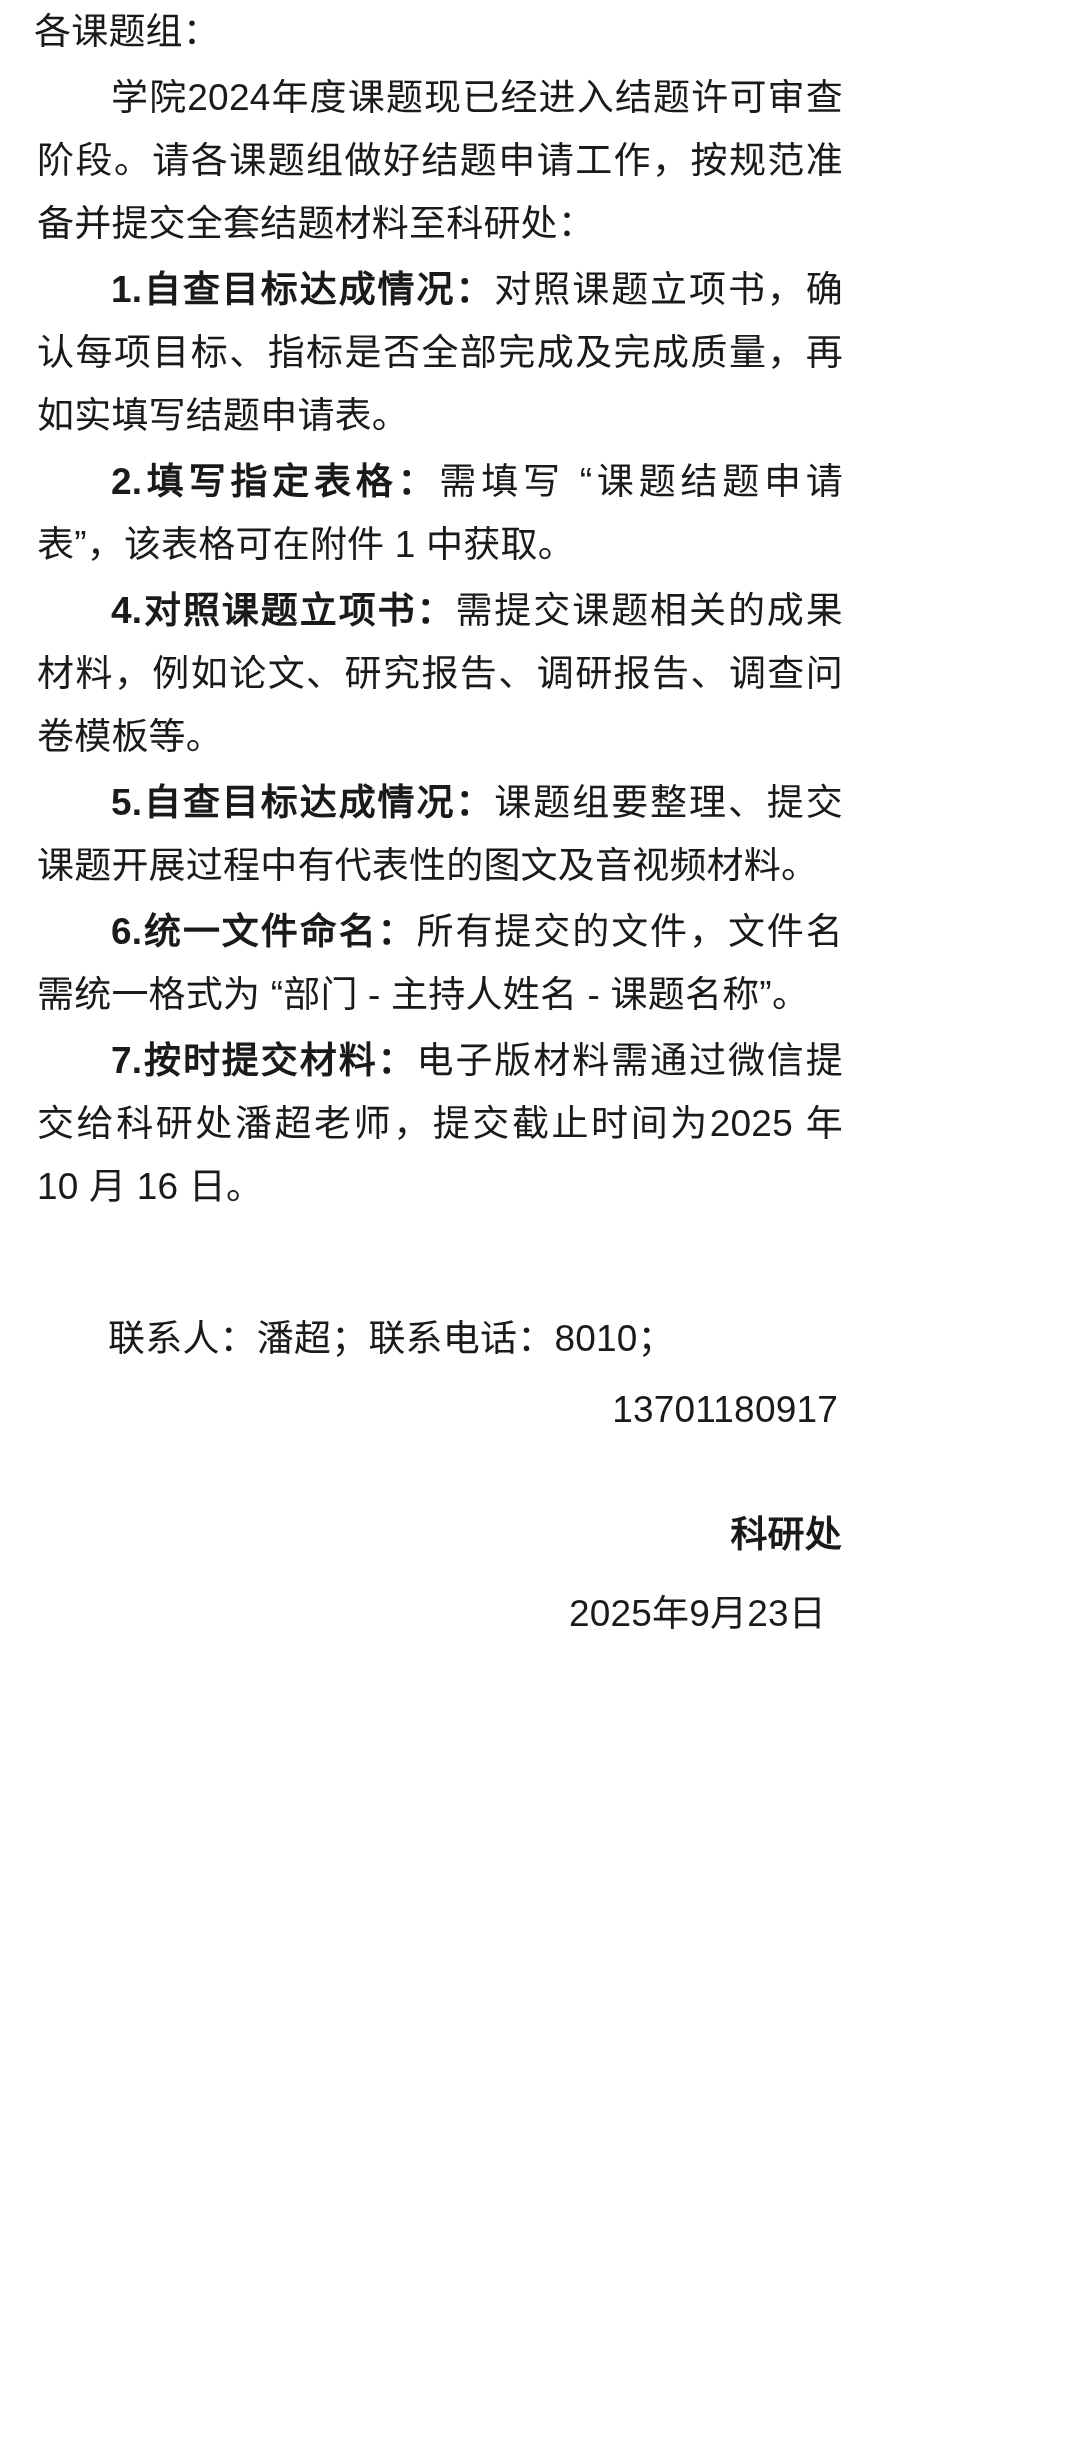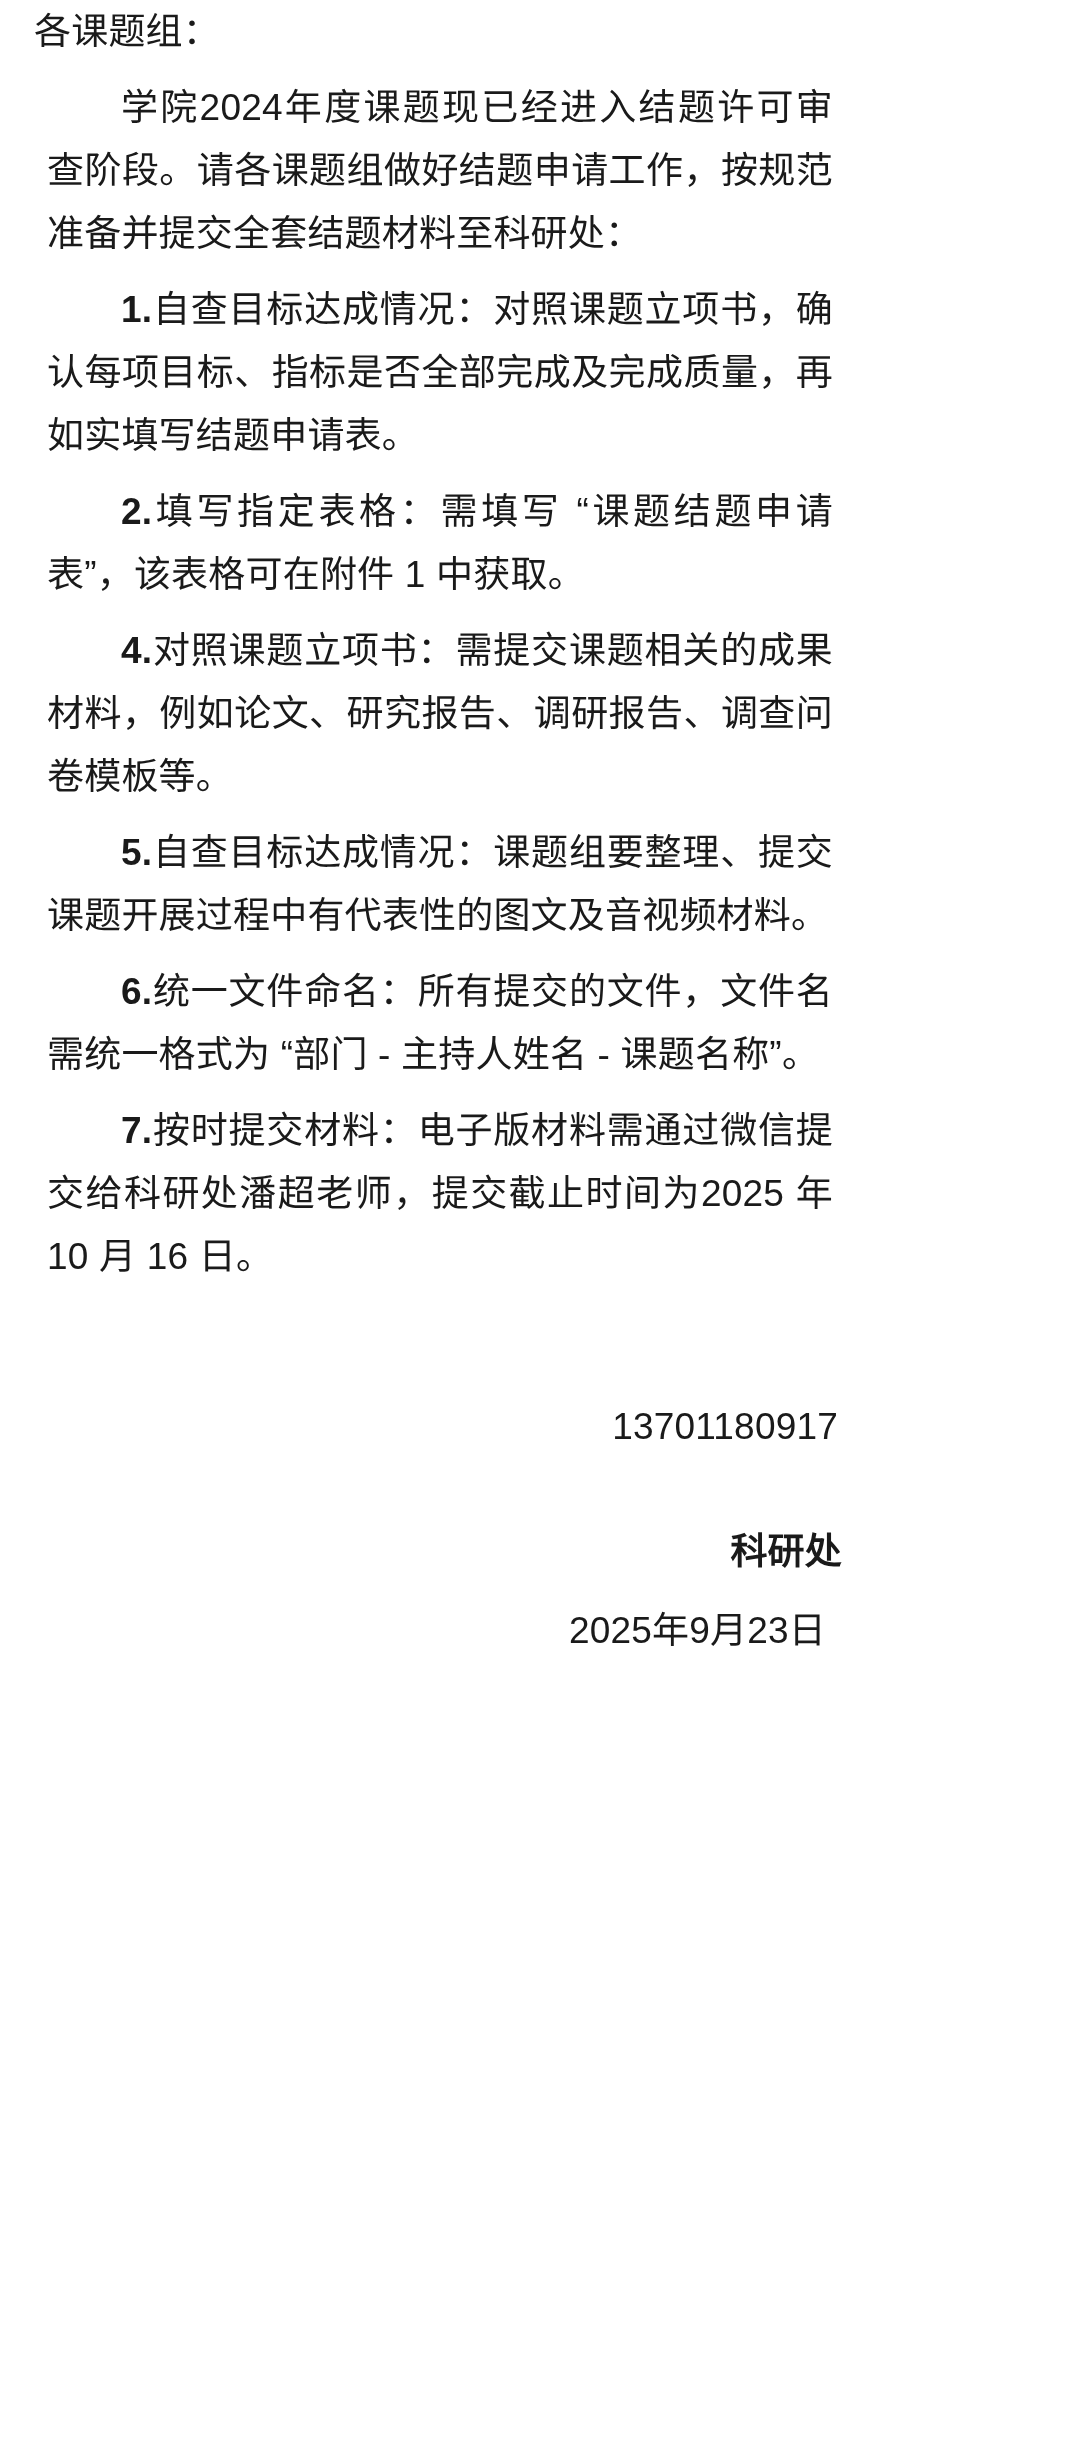--- a/index.html
+++ b/index.html
@@ -20,34 +20,34 @@
     box-sizing: border-box;
     padding: 0px 34px 0 34px;
     position: relative;
   }
   .doc {
     font-size: 37px;
     line-height: 63px;
     letter-spacing: 0.2px;
   }
   .para {
-    margin: 13px;
+    margin: 3px;
     text-align: justify;
     text-justify: inter-character;
   }
   .salutation {
     margin: 0;
     padding-top: 0px;
     text-align: left;
   }
   .indent {
     text-indent: 74px;
   }
   .b {
-    font-weight: normal;
+    font-weight: bold;
   }
   .num {
     font-weight: bold;
   }
   .spacer-block {
     height: 86px;
   }
   .contact {
     margin: 0;
     text-indent: 74px;
@@ -90,20 +90,21 @@
     <p class="para indent"><span class="num">4.</span><span class="b">对照课题立项书：</span><span>需提交课题相关的成果材料，例如论文、研究报告、调研报告、调查问卷模板等。</span></p>
 
     <p class="para indent"><span class="num">5.</span><span class="b">自查目标达成情况：</span><span>课题组要整理、提交课题开展过程中有代表性的图文及音视频材料。</span></p>
 
     <p class="para indent"><span class="num">6.</span><span class="b">统一文件命名：</span><span>所有提交的文件，文件名需统一格式为 “部门 - 主持人姓名 - 课题名称”。</span></p>
 
     <p class="para indent"><span class="num">7.</span><span class="b">按时提交材料：</span><span>电子版材料需通过微信提交给科研处潘超老师，提交截止时间为2025 年 10 月 16 日。</span></p>
 
     <div class="spacer-block"></div>
 
+    <p class="contact">联系人：潘超；联系电话：8010；</p>
     <p class="contact2">13701180917</p>
 
     <div class="sig-block">
       <p class="signature">科研处</p>
       <p class="date">2025年9月23日</p>
     </div>
 
   </div>
 </div>
 

